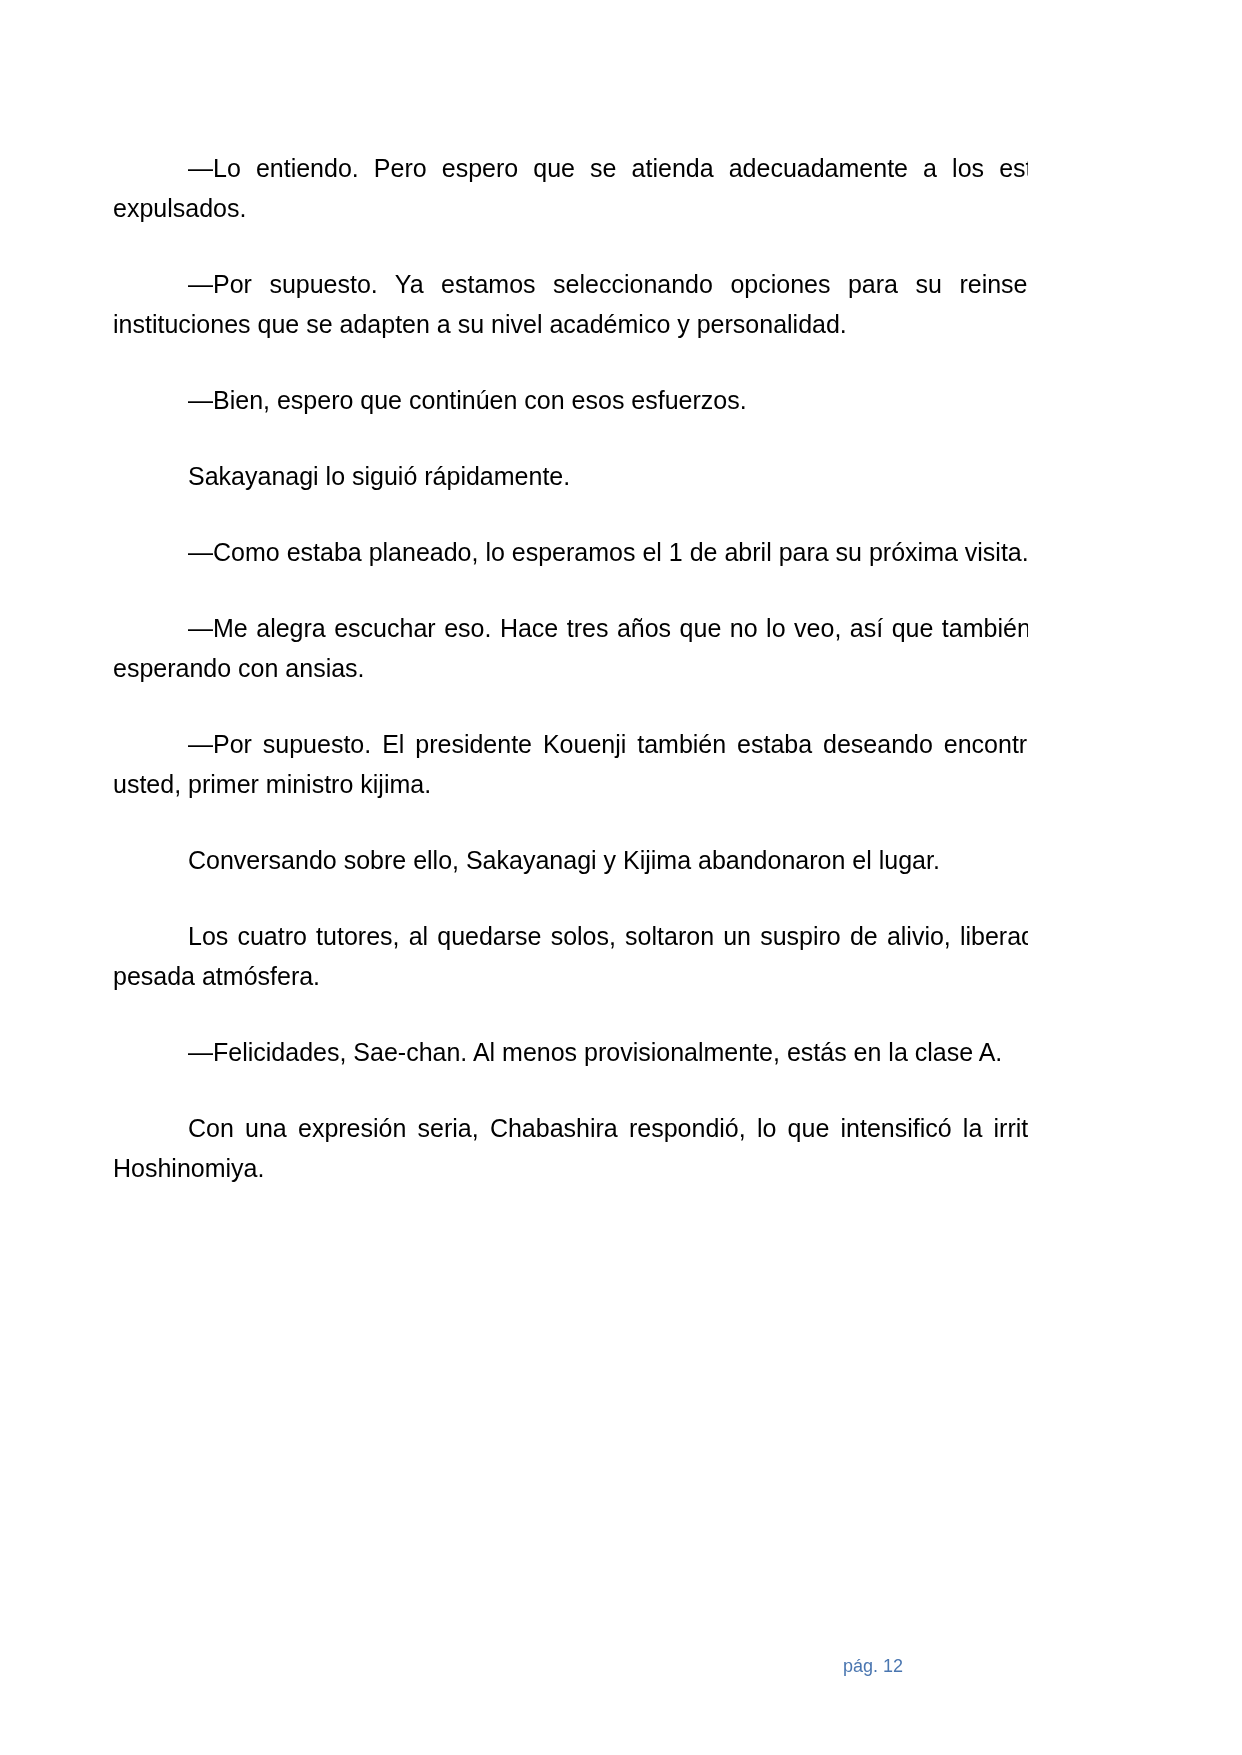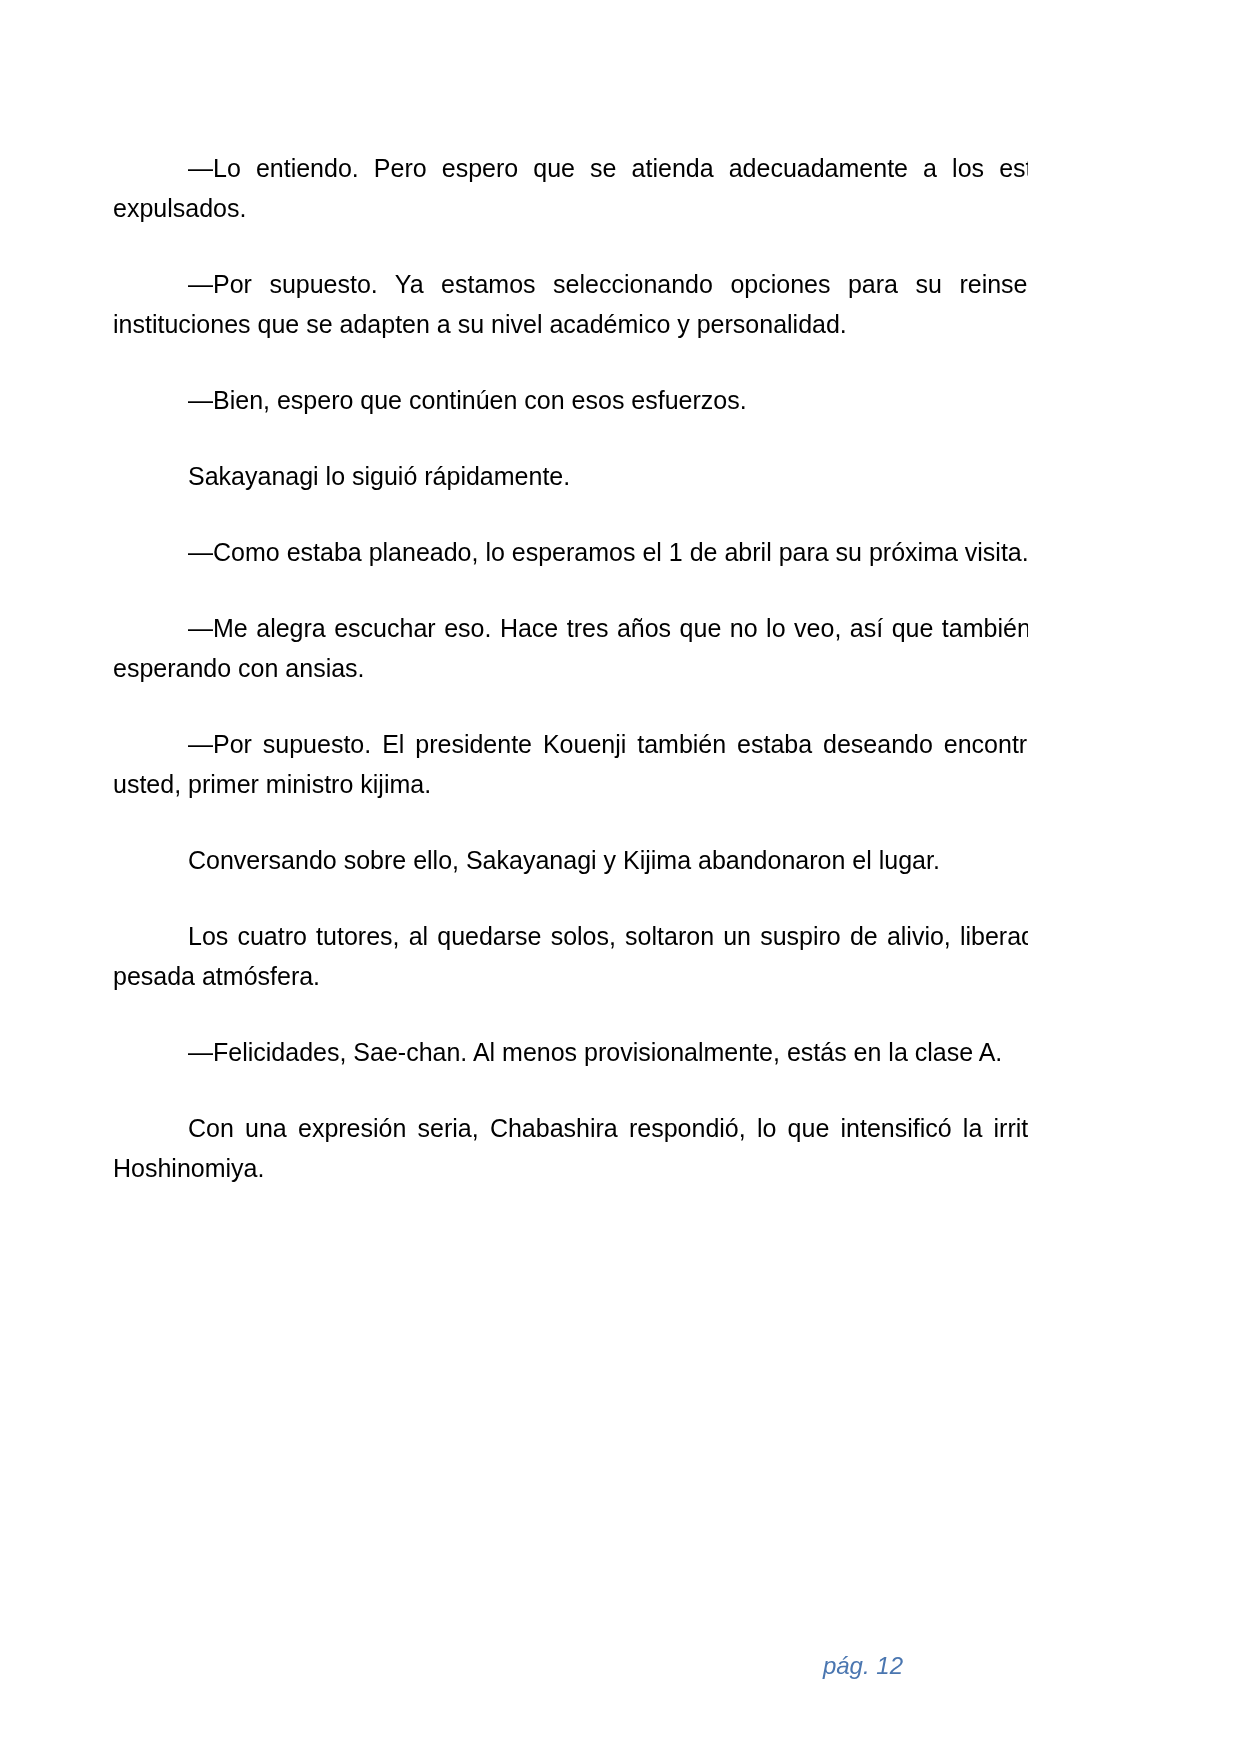--- a/index.html
+++ b/index.html
@@ -29,25 +29,24 @@
     text-indent: 75px;
     text-align: justify;
     text-align-last: left;
     hyphens: none;
     word-spacing: normal;
   }
   .footer {
     position: absolute;
     top: 1653px;
     right: 125px;
-    font-size: 24px;
+    font-size: 18px;
     line-height: 26px;
     color: #4a76b0;
     text-align: right;
-    font-style: italic;
   }
 </style>
 </head>
 <body>
 
 <div class="page" style="background: rgb(255, 255, 255);">
   <div class="content" id="paragraph-container" style="color: rgb(0, 0, 0);">
       <p>—Lo entiendo. Pero espero que se atienda adecuadamente a los estudiantes expulsados.</p>
       <p>—Por supuesto. Ya estamos seleccionando opciones para su reinserción en instituciones que se adapten a su nivel académico y personalidad.</p>
       <p>—Bien, espero que continúen con esos esfuerzos.</p>

